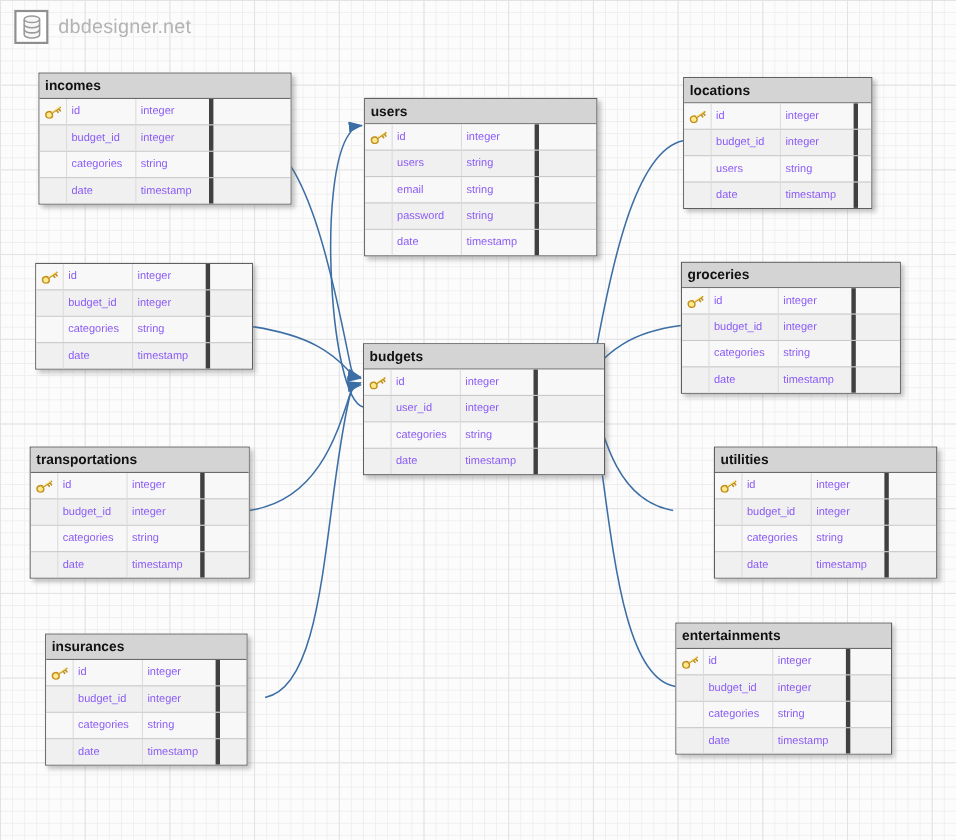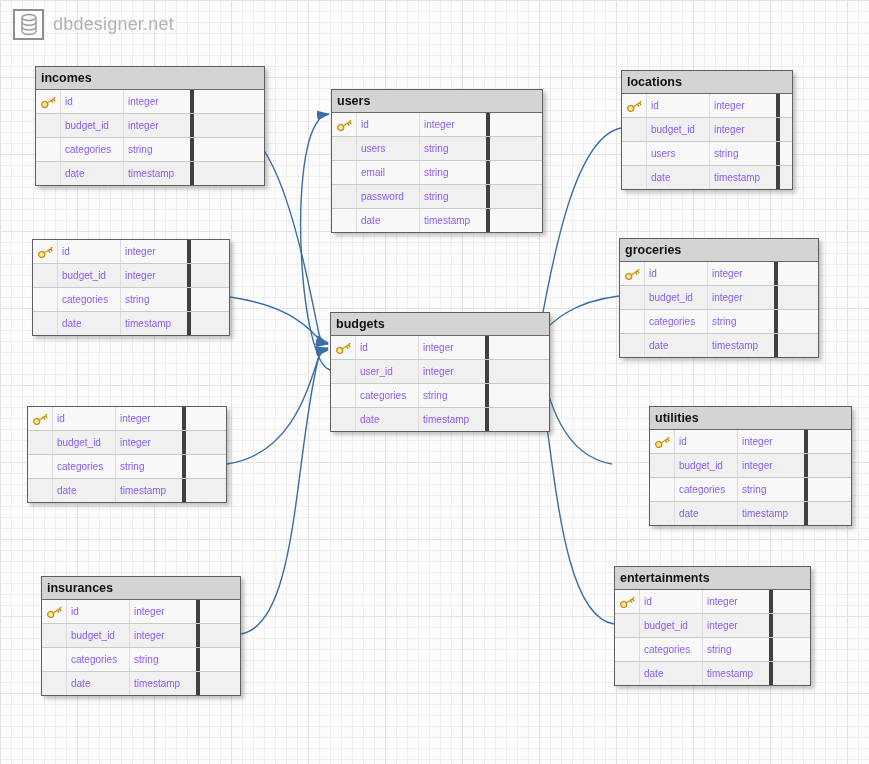--- a/index.html
+++ b/index.html
@@ -453,20 +453,21 @@
         </g>
       </svg>
     </span>
     <span class="c-name">date</span>
     <span class="c-type">timestamp</span>
     <span class="c-extra"></span>
   </div>
       </div>
   </div>
     <div class="db-table" style="left: 27px; top: 406px; width: 200px;">
+    <div class="t-header">transportations</div>
     <div class="t-body">
         <div class="t-row">
     <span class="c-icon">
       <svg width="17" height="13" viewBox="0 0 17 13" aria-hidden="true">
         <g transform="rotate(-14 8 7)">
           <circle cx="4.2" cy="8.6" r="3" fill="#ffe98c" stroke="#c08f1e" stroke-width="1.3"></circle>
           <path d="M7 7.6 L15.6 4.4 M11.6 5.9 L12.6 8.3 M13.9 5.0 L14.9 7.4" stroke="#c08f1e" stroke-width="1.5" fill="none" stroke-linecap="round"></path>
           <path d="M7 6.9 L15.2 3.9" stroke="#ffe98c" stroke-width="0.9" fill="none"></path>
         </g>
       </svg>
@@ -573,21 +574,21 @@
           <path d="M7 6.9 L15.2 3.9" stroke="#ffe98c" stroke-width="0.9" fill="none"></path>
         </g>
       </svg>
     </span>
     <span class="c-name">date</span>
     <span class="c-type">timestamp</span>
     <span class="c-extra"></span>
   </div>
       </div>
   </div>
-    <div class="db-table" style="left: 41px; top: 576px; width: 200px;">
+    <div class="db-table" style="left: 41px; top: 576px; width: 184px;">
     <div class="t-header">insurances</div>
     <div class="t-body">
         <div class="t-row">
     <span class="c-icon">
       <svg width="17" height="13" viewBox="0 0 17 13" aria-hidden="true">
         <g transform="rotate(-14 8 7)">
           <circle cx="4.2" cy="8.6" r="3" fill="#ffe98c" stroke="#c08f1e" stroke-width="1.3"></circle>
           <path d="M7 7.6 L15.6 4.4 M11.6 5.9 L12.6 8.3 M13.9 5.0 L14.9 7.4" stroke="#c08f1e" stroke-width="1.5" fill="none" stroke-linecap="round"></path>
           <path d="M7 6.9 L15.2 3.9" stroke="#ffe98c" stroke-width="0.9" fill="none"></path>
         </g>

